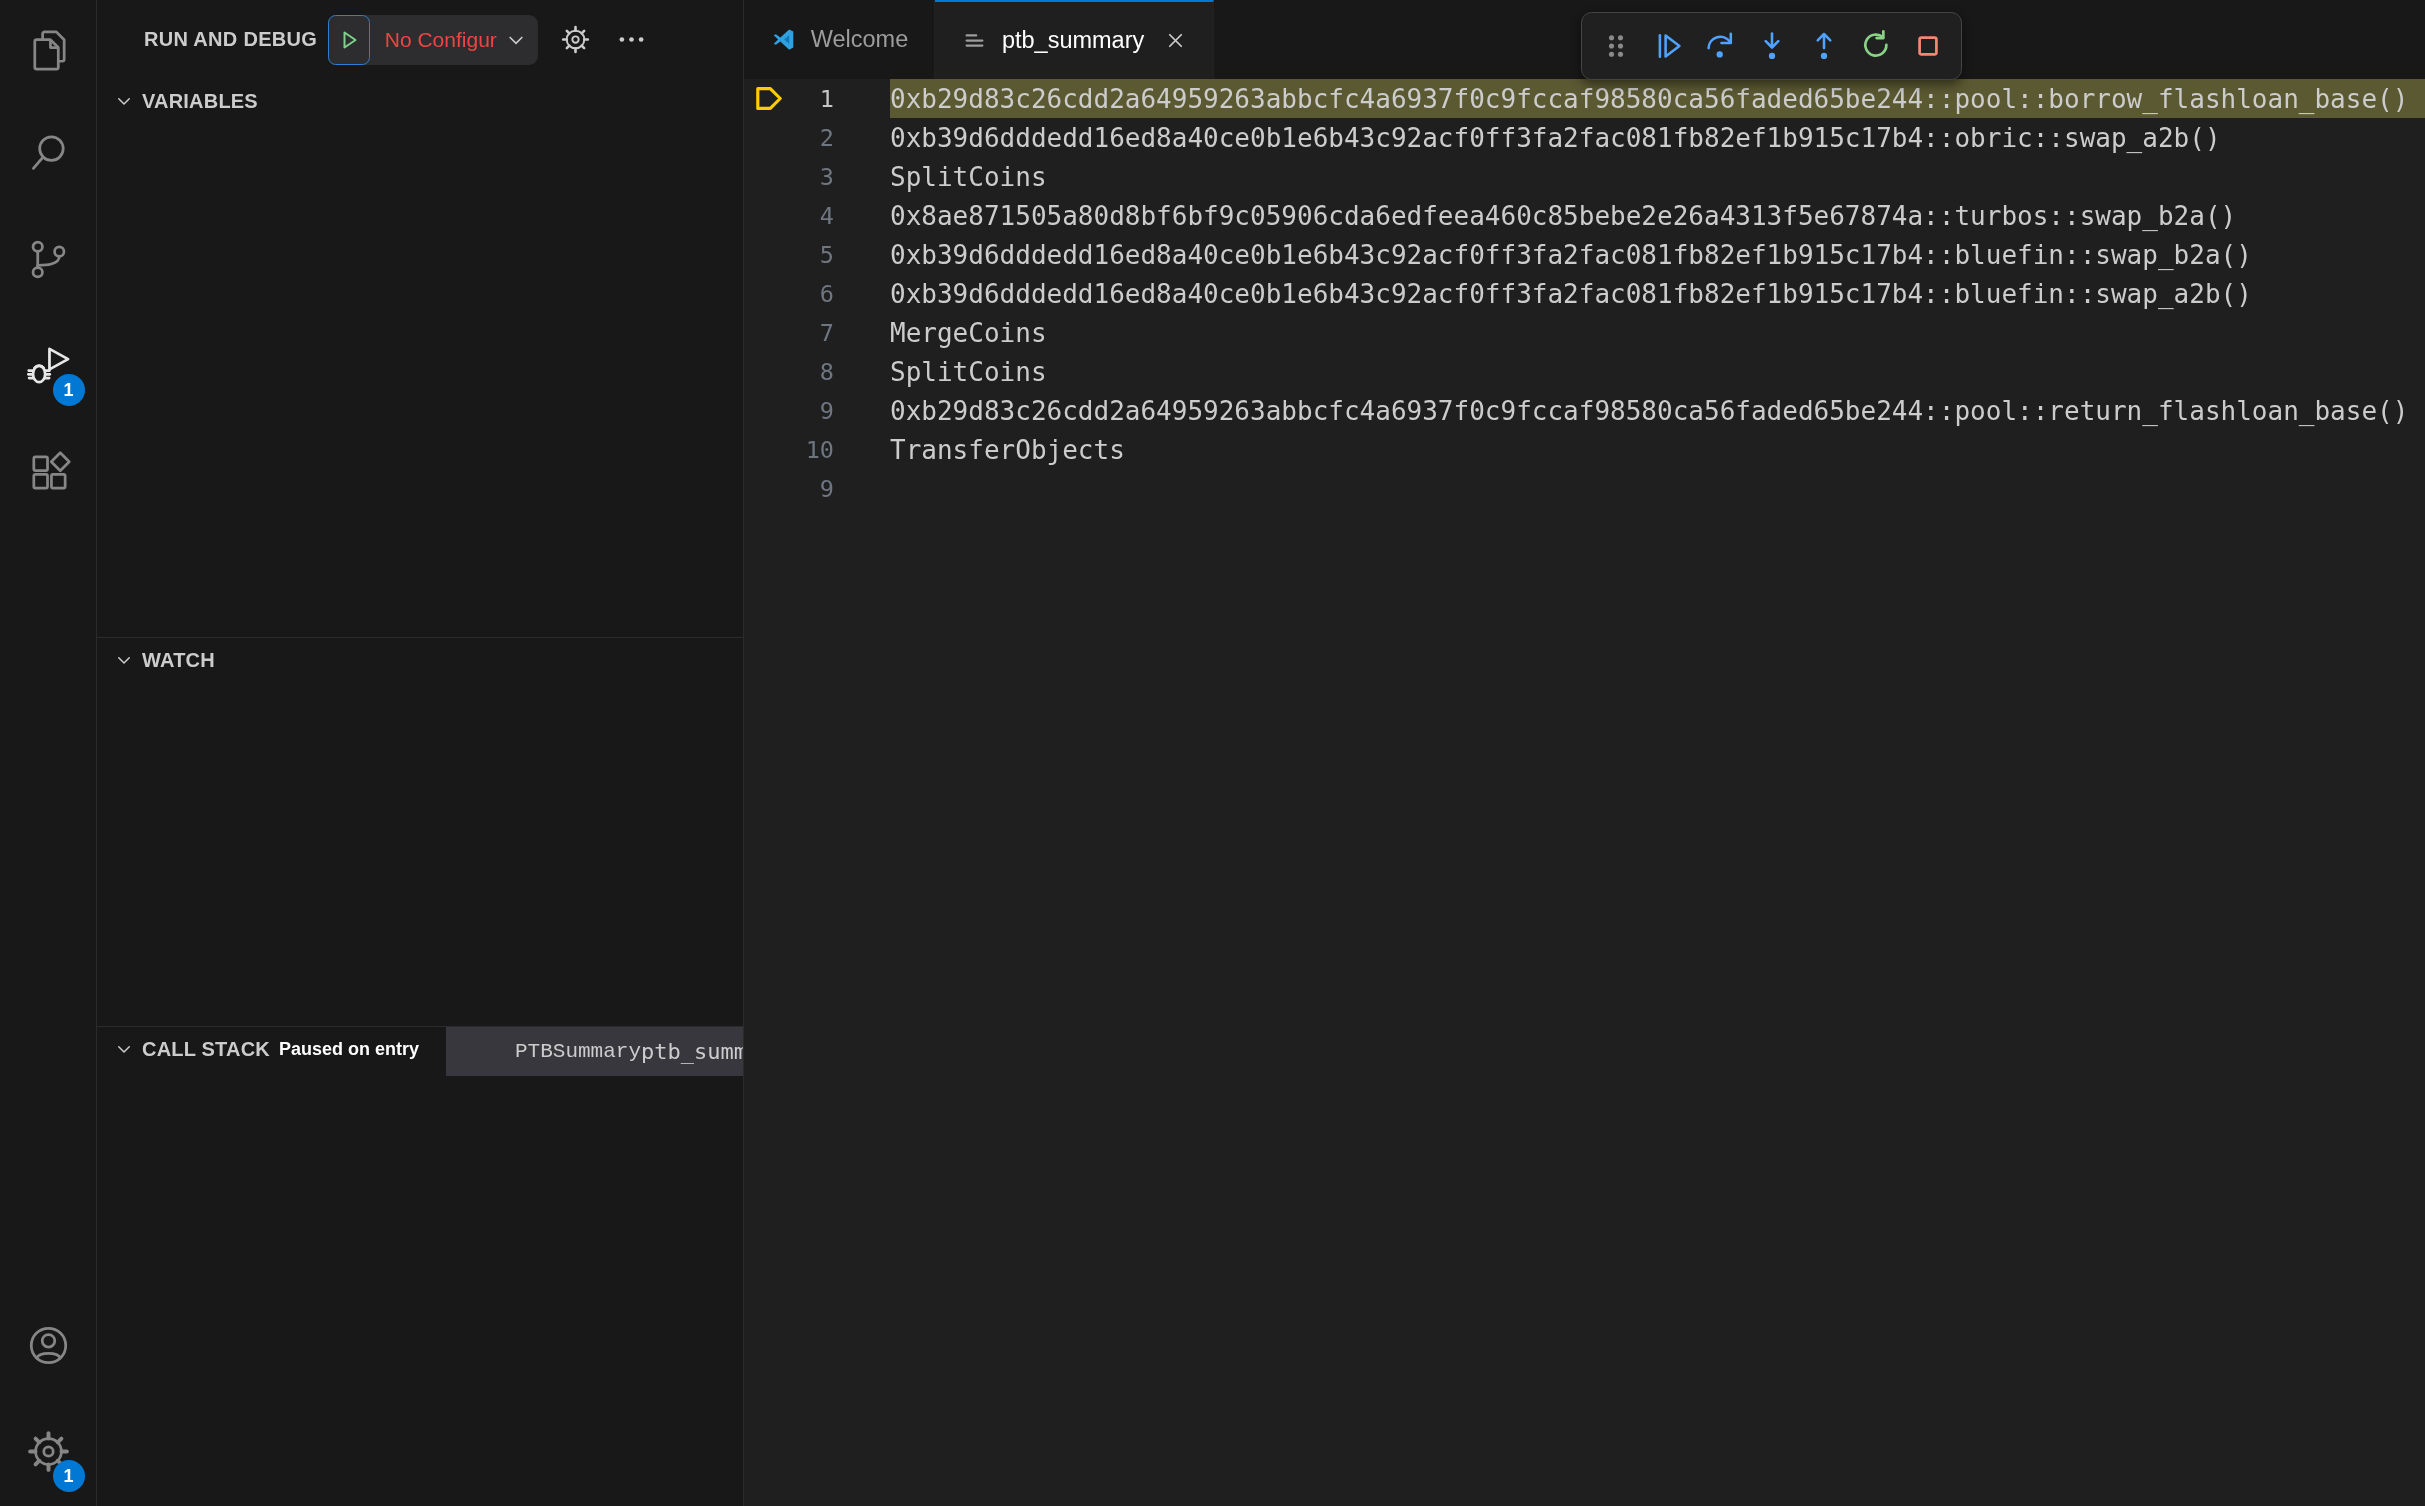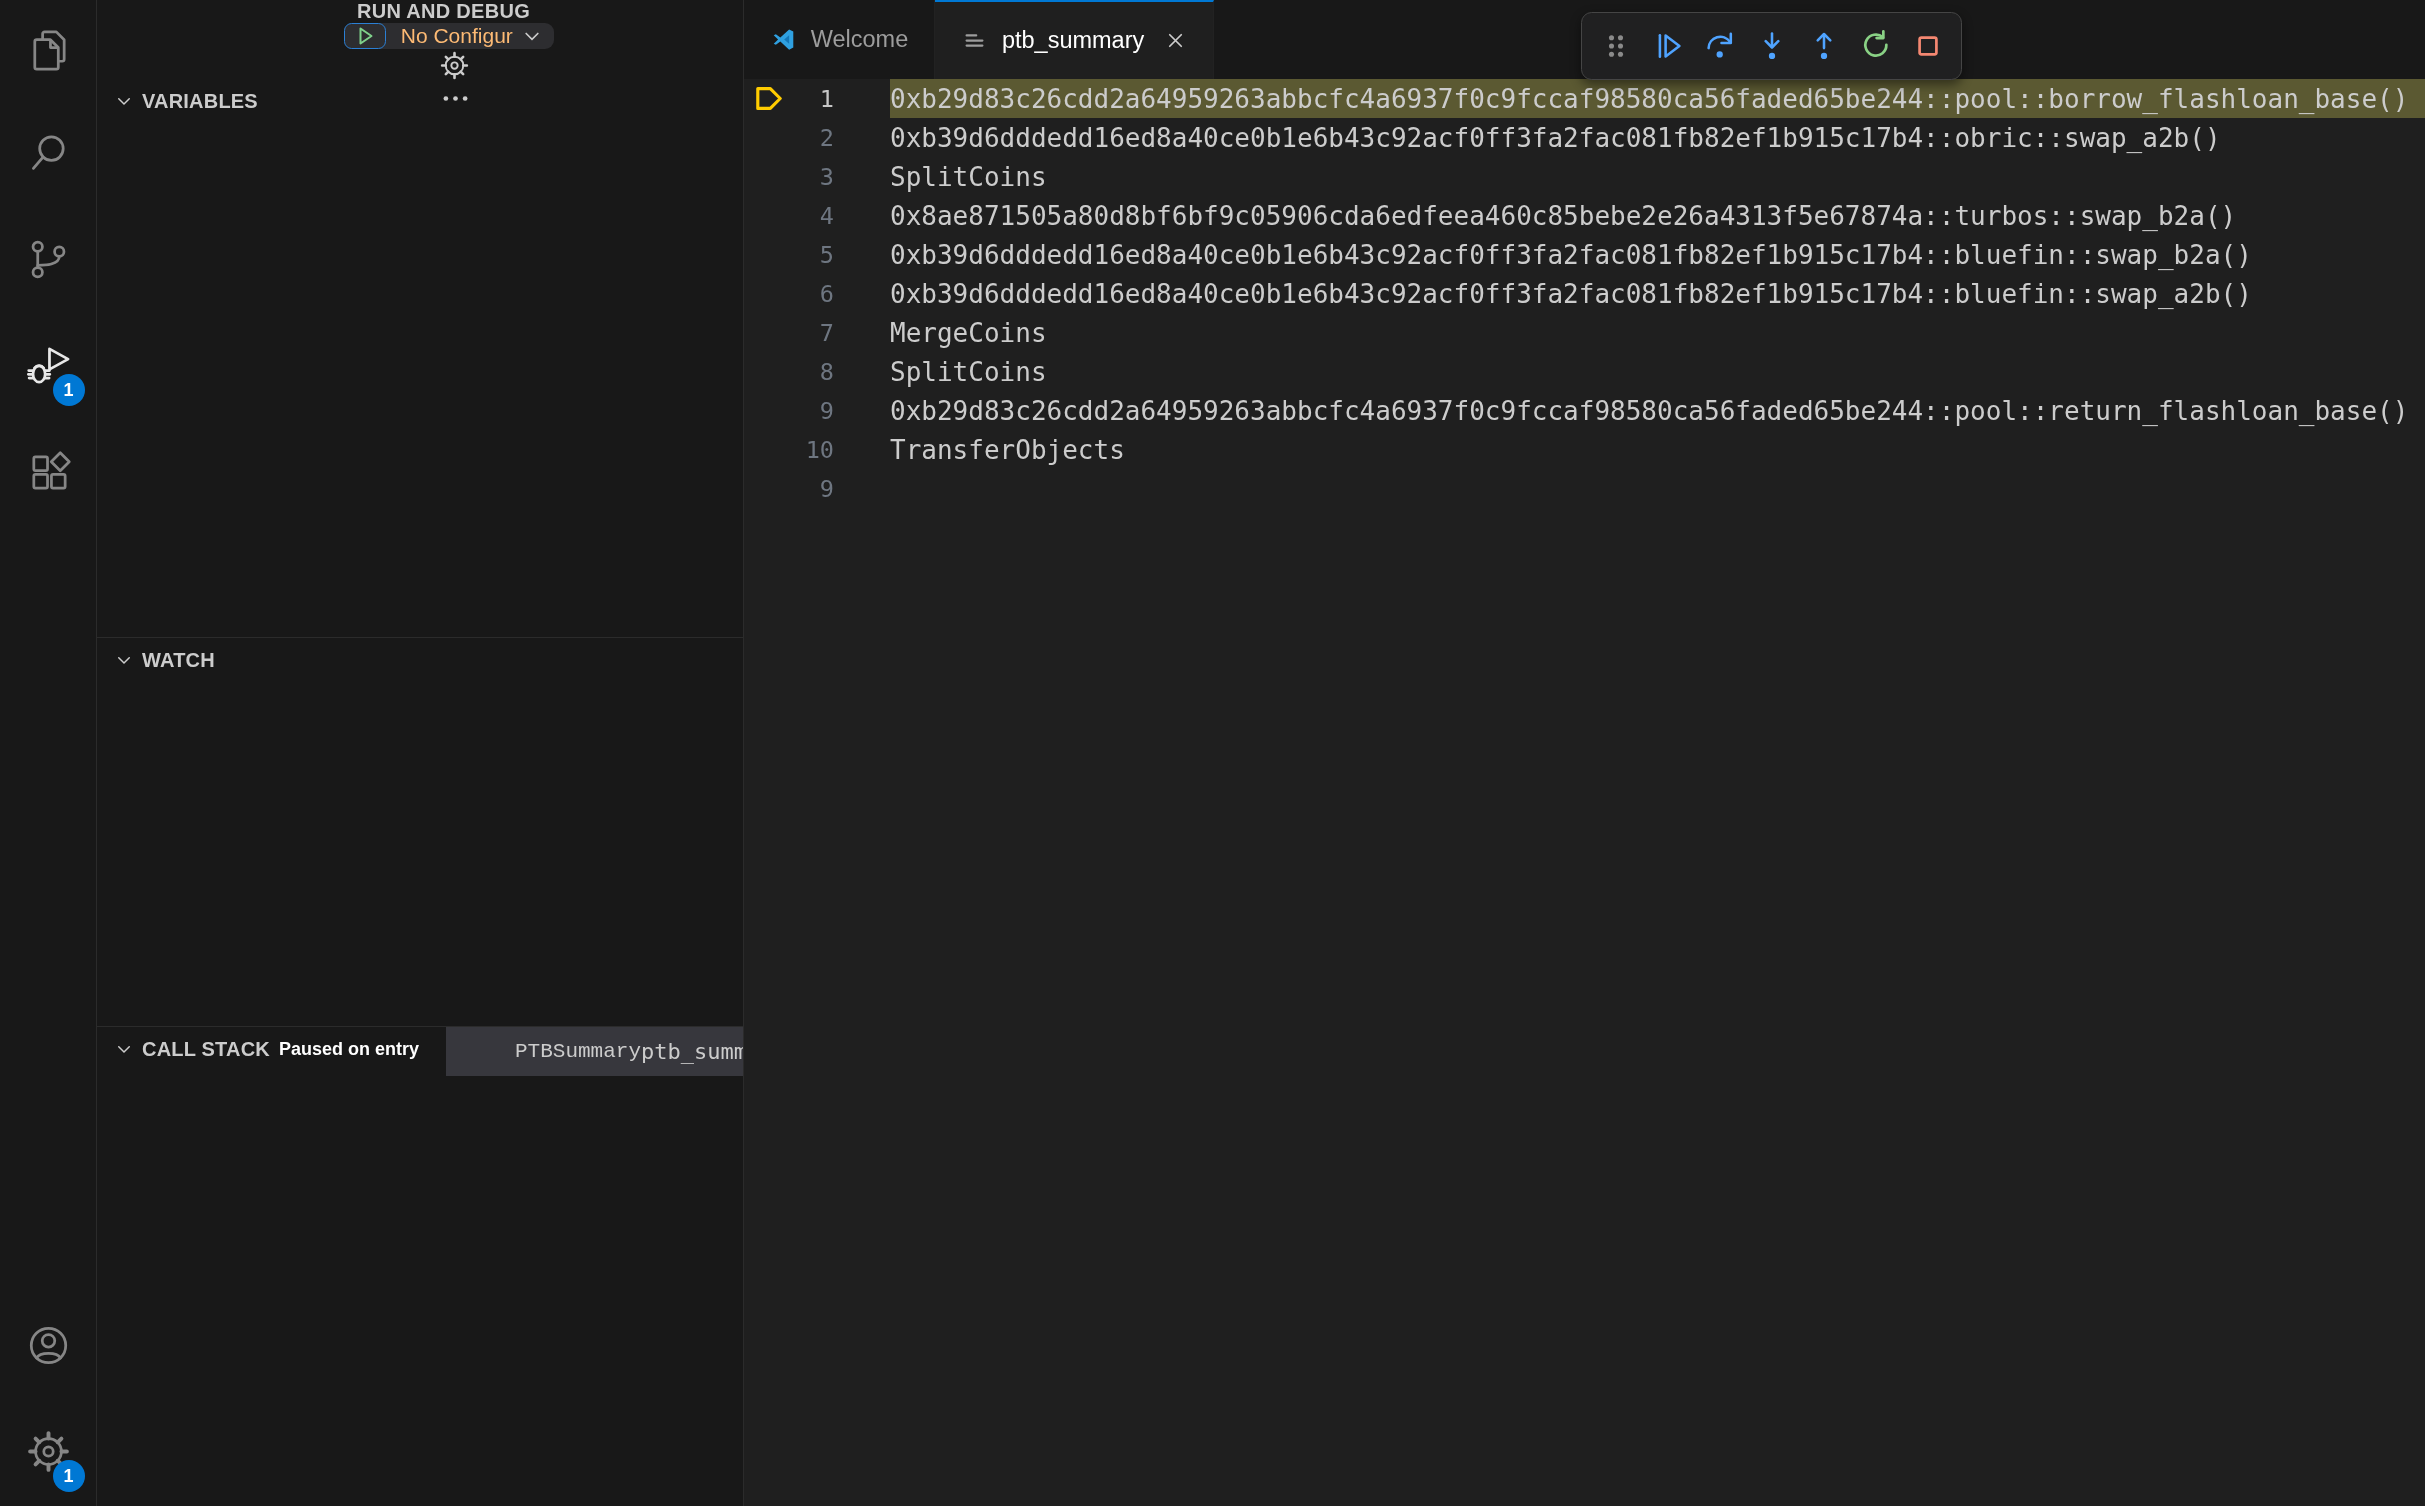--- a/index.html
+++ b/index.html
@@ -29,32 +29,32 @@
     position:absolute; right:12px; bottom:13.7px; width:32px; height:32px; border-radius:50%;
     background:#0078d4; color:#ffffff; font-size:18px; font-weight:700;
     display:flex; align-items:center; justify-content:center;
   }
 
   
   .sidebar {
     width:647px; background:#181818; border-right:0.8px solid #2b2b2b;
     display:flex; flex-direction:column; flex-shrink:0;
   }
-  .sidebar-header { height:79px; display:flex; align-items:center; padding-left:47px; flex-shrink:0;flex-direction:column; }
+  .sidebar-header { height:79px; display:flex; align-items:center; padding-left:47px; flex-shrink:0; }
   .sidebar-title { font-size:20px; font-weight:600; color:#cccccc; letter-spacing:0.3px; white-space:nowrap; }
   .config-select {
     height:50px; background:#2d2d30; border-radius:9px; margin-left:10.6px;
     display:flex; align-items:stretch; cursor:pointer;
   }
   .play-box {
     width:42px; border:1.5px solid #2b7fd4; border-radius:7.6px; background:#2d2d30;
     display:flex; align-items:center; justify-content:center;
   }
   .play-box svg { width:24px; height:24px; color:#7fd08a; }
-  .config-label { font-size:21px; color:#fdba74; display:flex; align-items:center; padding:0 9px 0 15px; white-space:nowrap; }
+  .config-label { font-size:21px; color:#ef4444; display:flex; align-items:center; padding:0 9px 0 15px; white-space:nowrap; }
   .config-chevron { display:flex; align-items:center; padding-right:12px; color:#cccccc; }
   .config-chevron svg { width:20px; height:20px; }
   .hdr-gear { margin-left:21px; color:#cccccc; cursor:pointer; display:flex; }
   .hdr-gear svg { width:33px; height:33px; }
   .hdr-dots { margin-left:23px; color:#cccccc; cursor:pointer; display:flex; }
   .hdr-dots svg { width:33px; height:33px; }
 
   .section { display:flex; flex-direction:row; overflow:hidden; }
   .section + .section { border-top:0.8px solid #2b2b2b; }
   .sec-variables { height:558px; }

